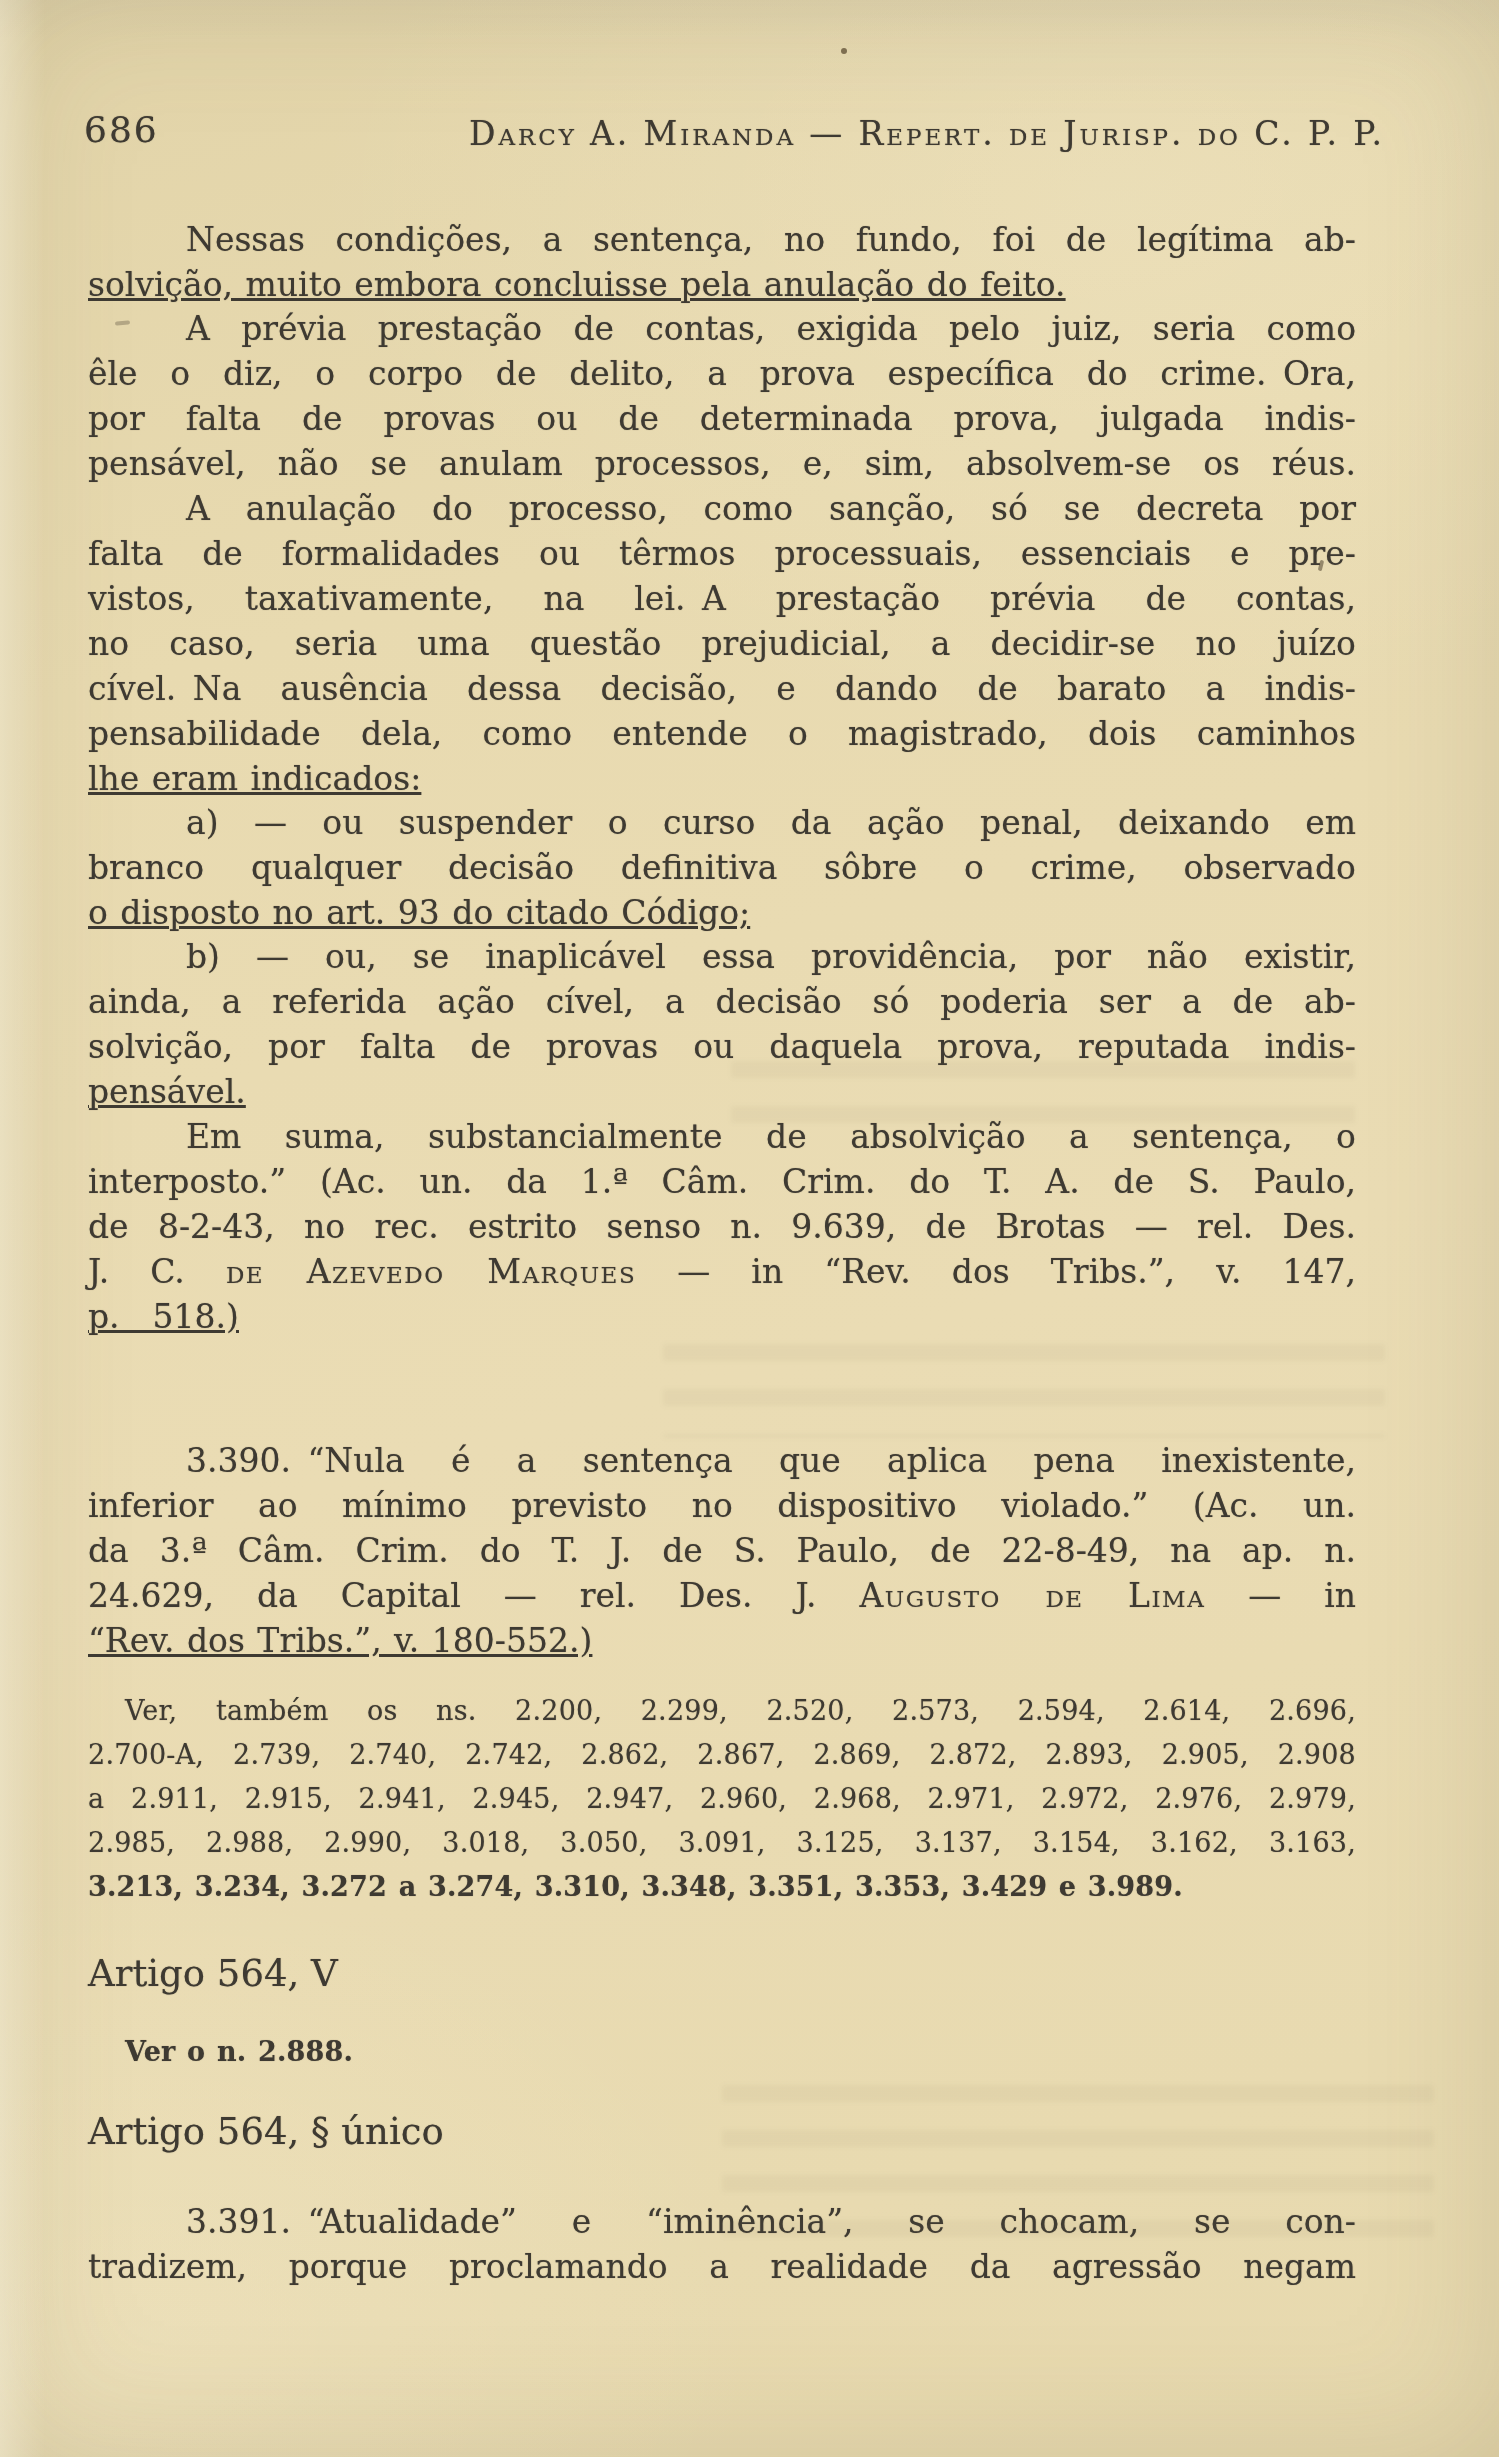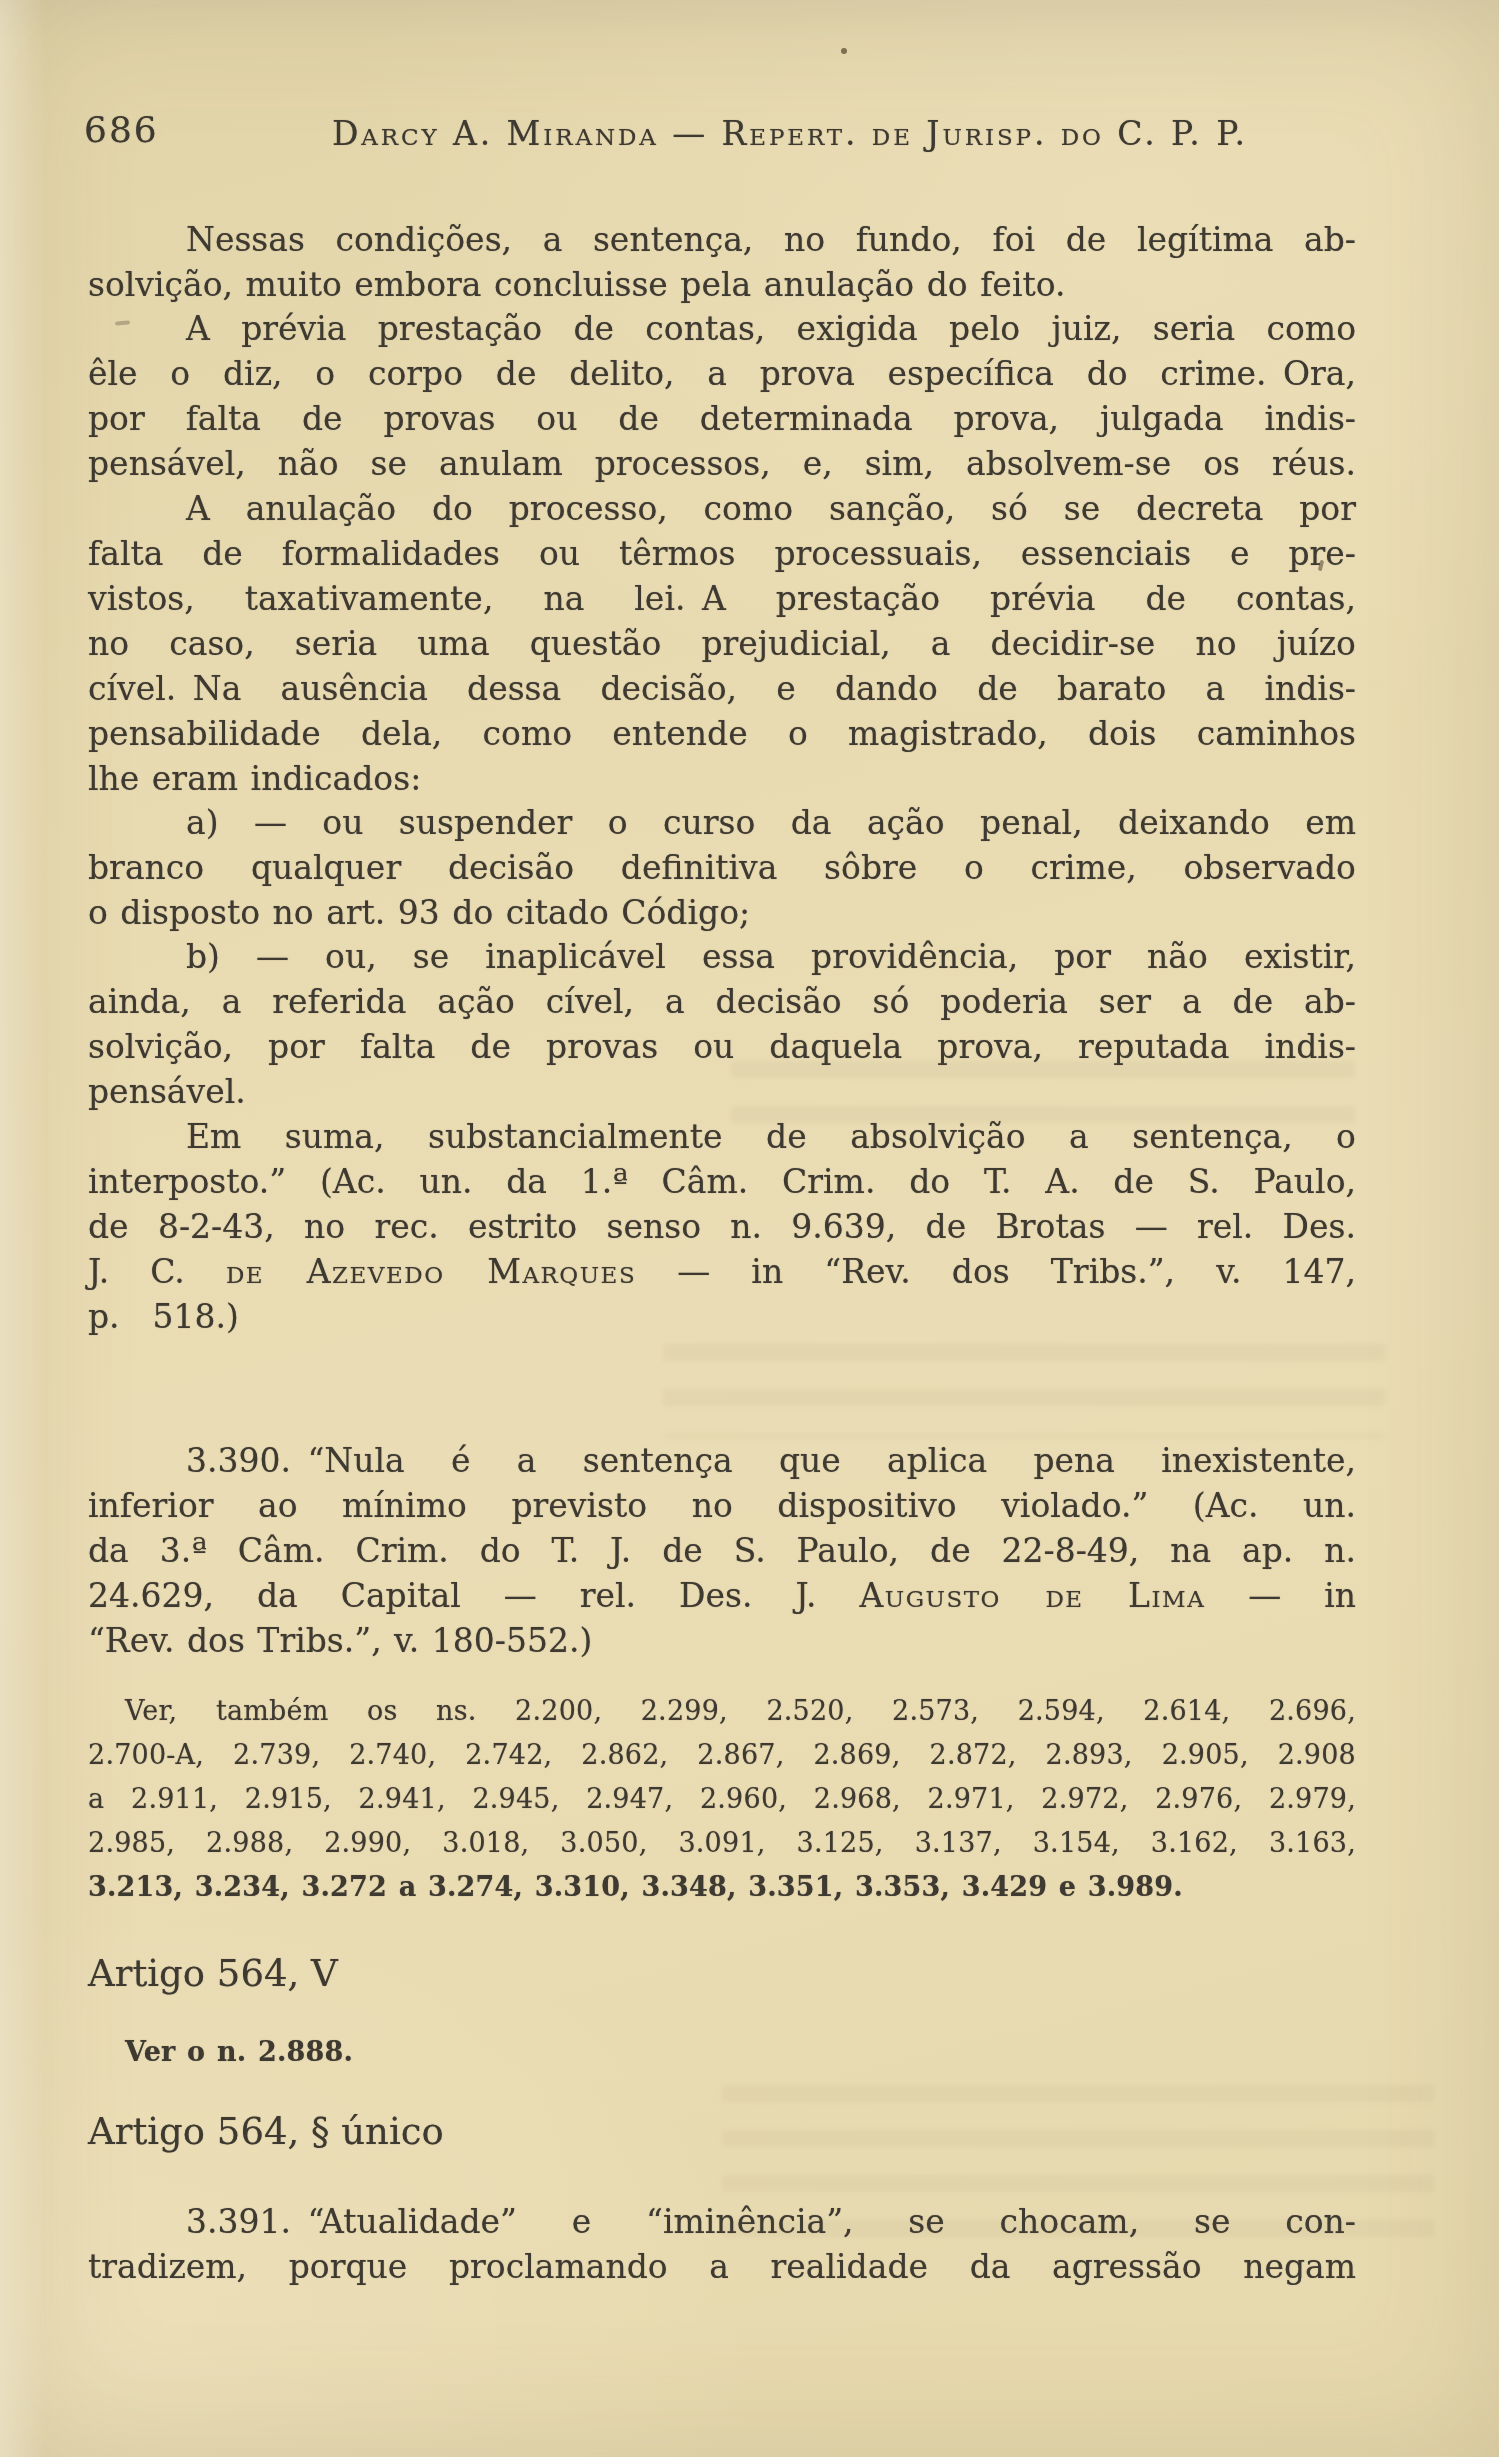--- a/index.html
+++ b/index.html
@@ -15,30 +15,30 @@
     box-shadow:inset 0 0 137px rgba(105,92,60,.18);
     color:var(--ink);}
 
   .edge-left{position:absolute;left:0;top:0;bottom:0;width:45px;
     background:linear-gradient(to right, rgba(246,239,215,.5), rgba(246,239,215,0));}
   .edge-top{position:absolute;left:0;top:0;right:0;height:39px;
     background:linear-gradient(to bottom, rgba(180,175,160,.10), rgba(180,175,160,0));}
 
   .pagenum{position:absolute;left:84px;top:109px;font-size:36px;
     letter-spacing:2px;text-shadow:0 0 1px rgba(62,56,44,.55);}
-  .runtitle{position:absolute;left:332px;top:114px;width:1053px;text-align:left;
+  .runtitle{position:absolute;left:332px;top:114px;width:1053px;text-align:right;
     font-variant:small-caps;font-size:33px;letter-spacing:2.9px;white-space:nowrap;
     text-shadow:0 0 1px rgba(62,56,44,.55);}
 
   .stage{position:absolute;inset:0;}
   .block{position:absolute;left:88px;width:1268px;text-shadow:0 0 1px rgba(62,56,44,.5);}
   .line{white-space:normal;}
   .body .line{font-size:33px;line-height:45px;word-spacing:2px;
     text-align:justify;text-align-last:justify;}
-  .body .line.end{text-align-last:left;}
+  .body .line.end{text-align-last:left;text-decoration:underline;}
   .line.indent{text-indent:98px;}
   .small .line{font-size:27px;line-height:44px;letter-spacing:0.2px;word-spacing:2px;
     text-align:justify;text-align-last:justify;}
   .small .line.end{text-align-last:left;font-weight:bold;}
   .small .line.indent{text-indent:37px;}
   .heading .line{font-size:37px;line-height:47px;text-align:center;text-align-last:left;}
   .it{}
   .sc{font-variant:small-caps;letter-spacing:1.5px;}
 
   .ghost{position:absolute;filter:blur(2.9px);opacity:.55;pointer-events:none;

